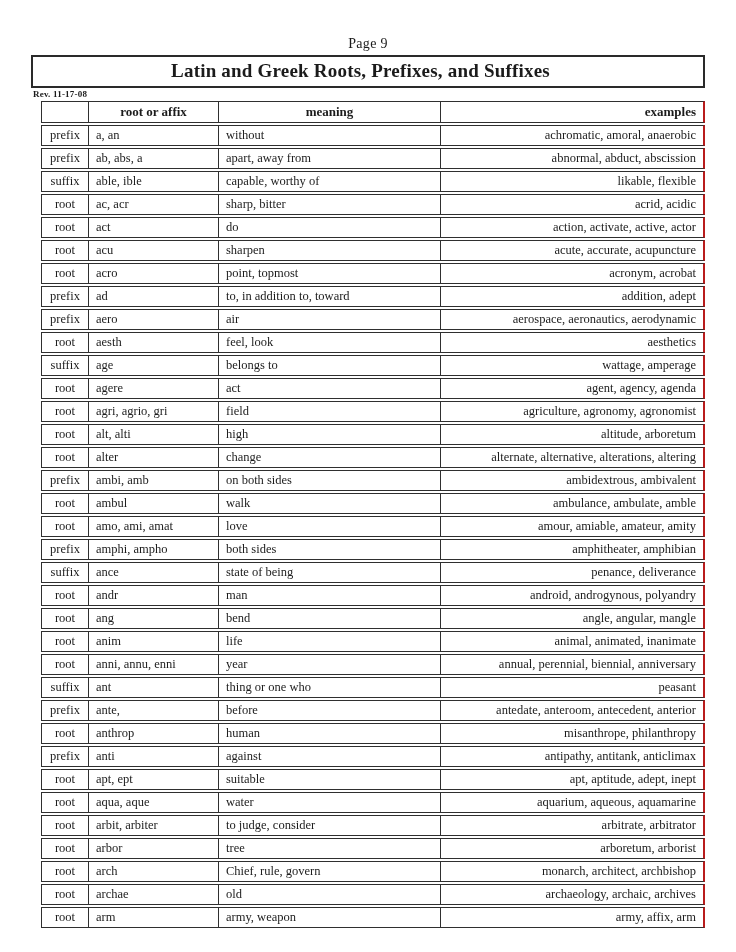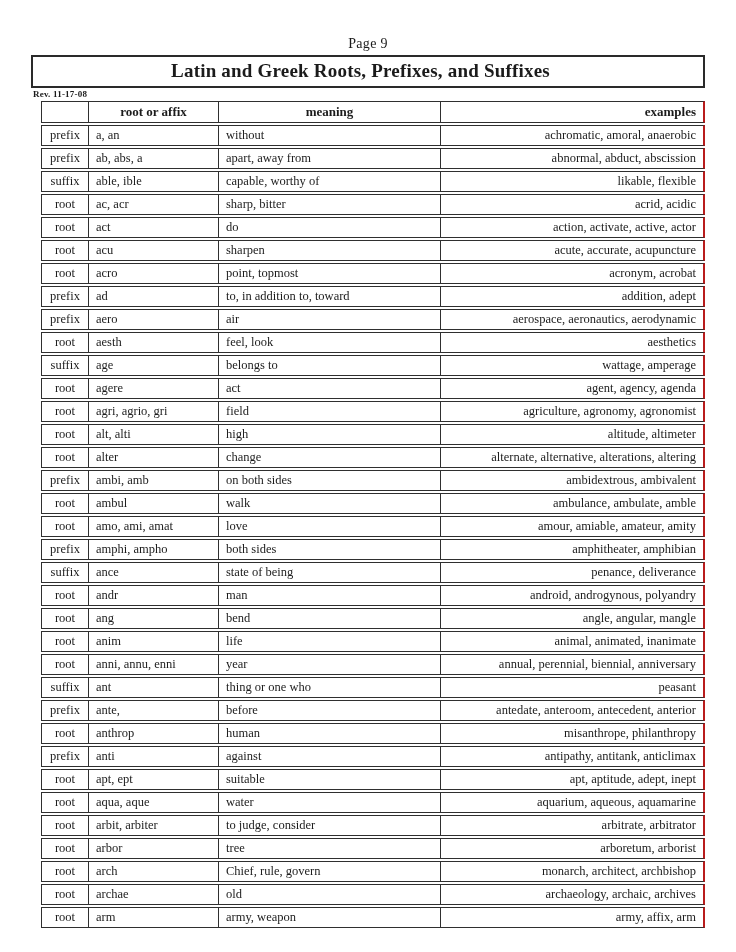--- a/index.html
+++ b/index.html
@@ -172,21 +172,21 @@
       <tr>
     <td class="cell-type">root</td>
     <td class="cell-affix">agri, agrio, gri</td>
     <td class="cell-meaning">field</td>
     <td class="cell-examples">agriculture, agronomy, agronomist</td>
   </tr>
       <tr>
     <td class="cell-type">root</td>
     <td class="cell-affix">alt, alti</td>
     <td class="cell-meaning">high</td>
-    <td class="cell-examples">altitude, altimeter</td>
+    <td class="cell-examples">altitude, arboretum</td>
   </tr>
       <tr>
     <td class="cell-type">root</td>
     <td class="cell-affix">alter</td>
     <td class="cell-meaning">change</td>
     <td class="cell-examples">alternate, alternative, alterations, altering</td>
   </tr>
       <tr>
     <td class="cell-type">prefix</td>
     <td class="cell-affix">ambi, amb</td>

